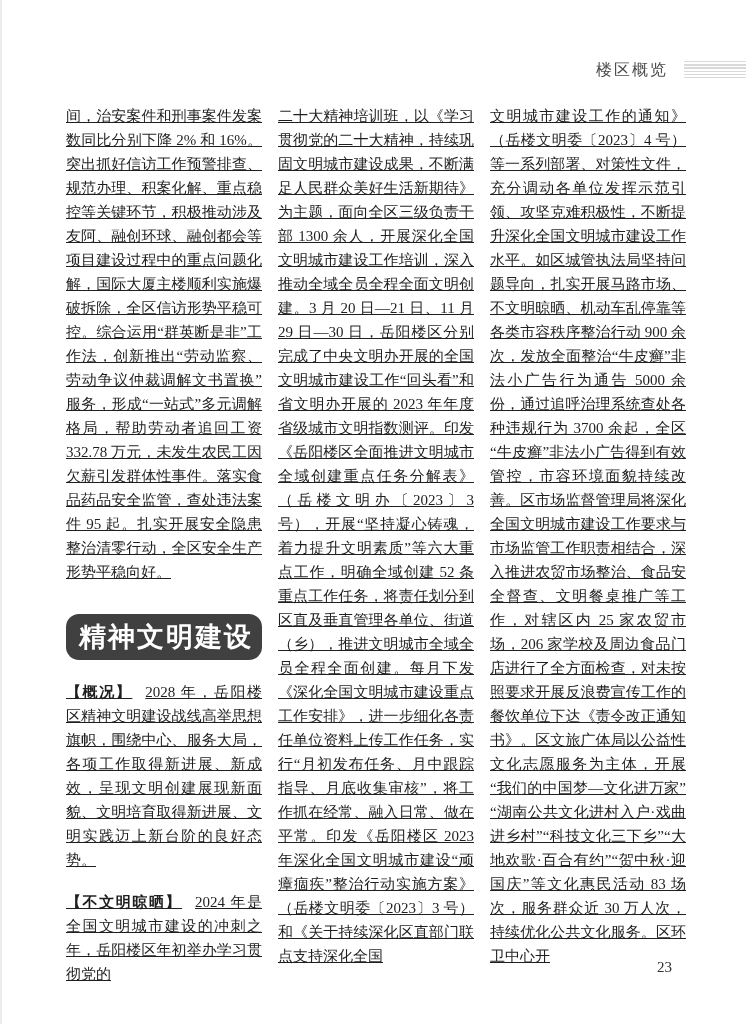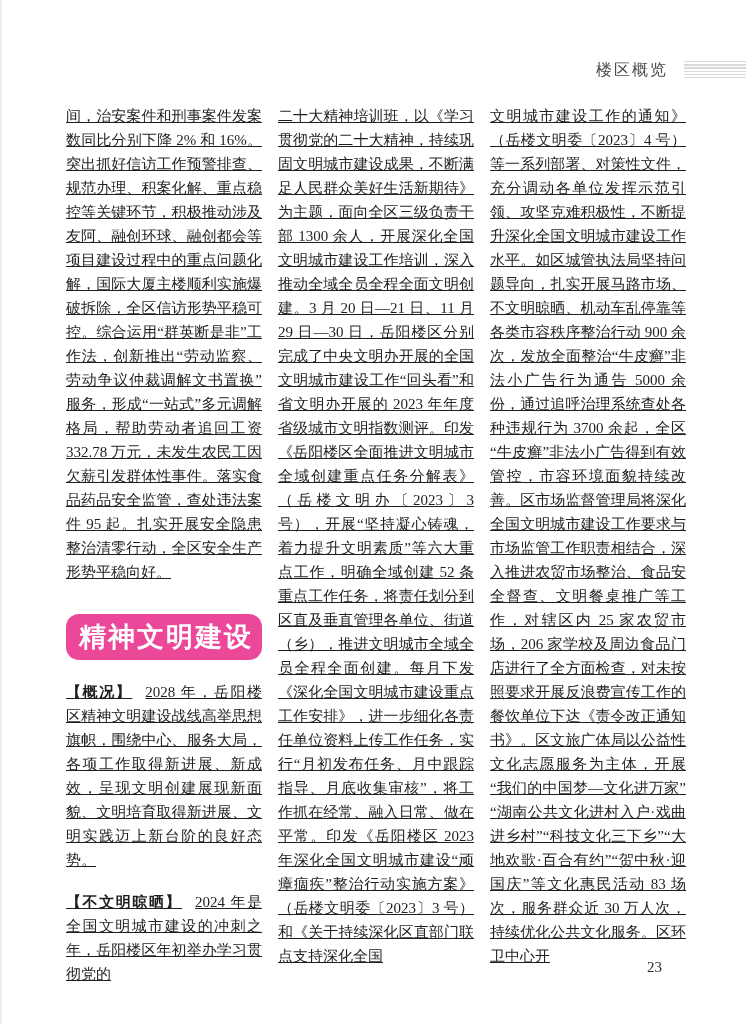--- a/index.html
+++ b/index.html
@@ -59,34 +59,34 @@
     text-decoration: underline;
   }
   .para.spaced { margin-top: 18px; }
   .label {
     font-family: "Liberation Sans", "DejaVu Sans", sans-serif;
     font-weight: bold;
     padding-right: 13px;
   }
   .badge {
     margin: 30px 0 20px 0;
-    background: #ec4899;
+    background: #404040;
     color: #ffffff;
     border-radius: 13px;
     padding: 8px 4px 8px 13px;
     font-family: "Liberation Sans", "DejaVu Sans", sans-serif;
     font-weight: bold;
     font-size: 27px;
     line-height: 30px;
     letter-spacing: 2px;
   }
   .folio {
     position: absolute;
     top: 959px;
-    right: 88px;
+    right: 78px;
     font-size: 15px;
     color: #2e2e2e;
   }
 </style>
 </head>
 <body>
 
 <div class="page">
 
   <div class="running-head">

